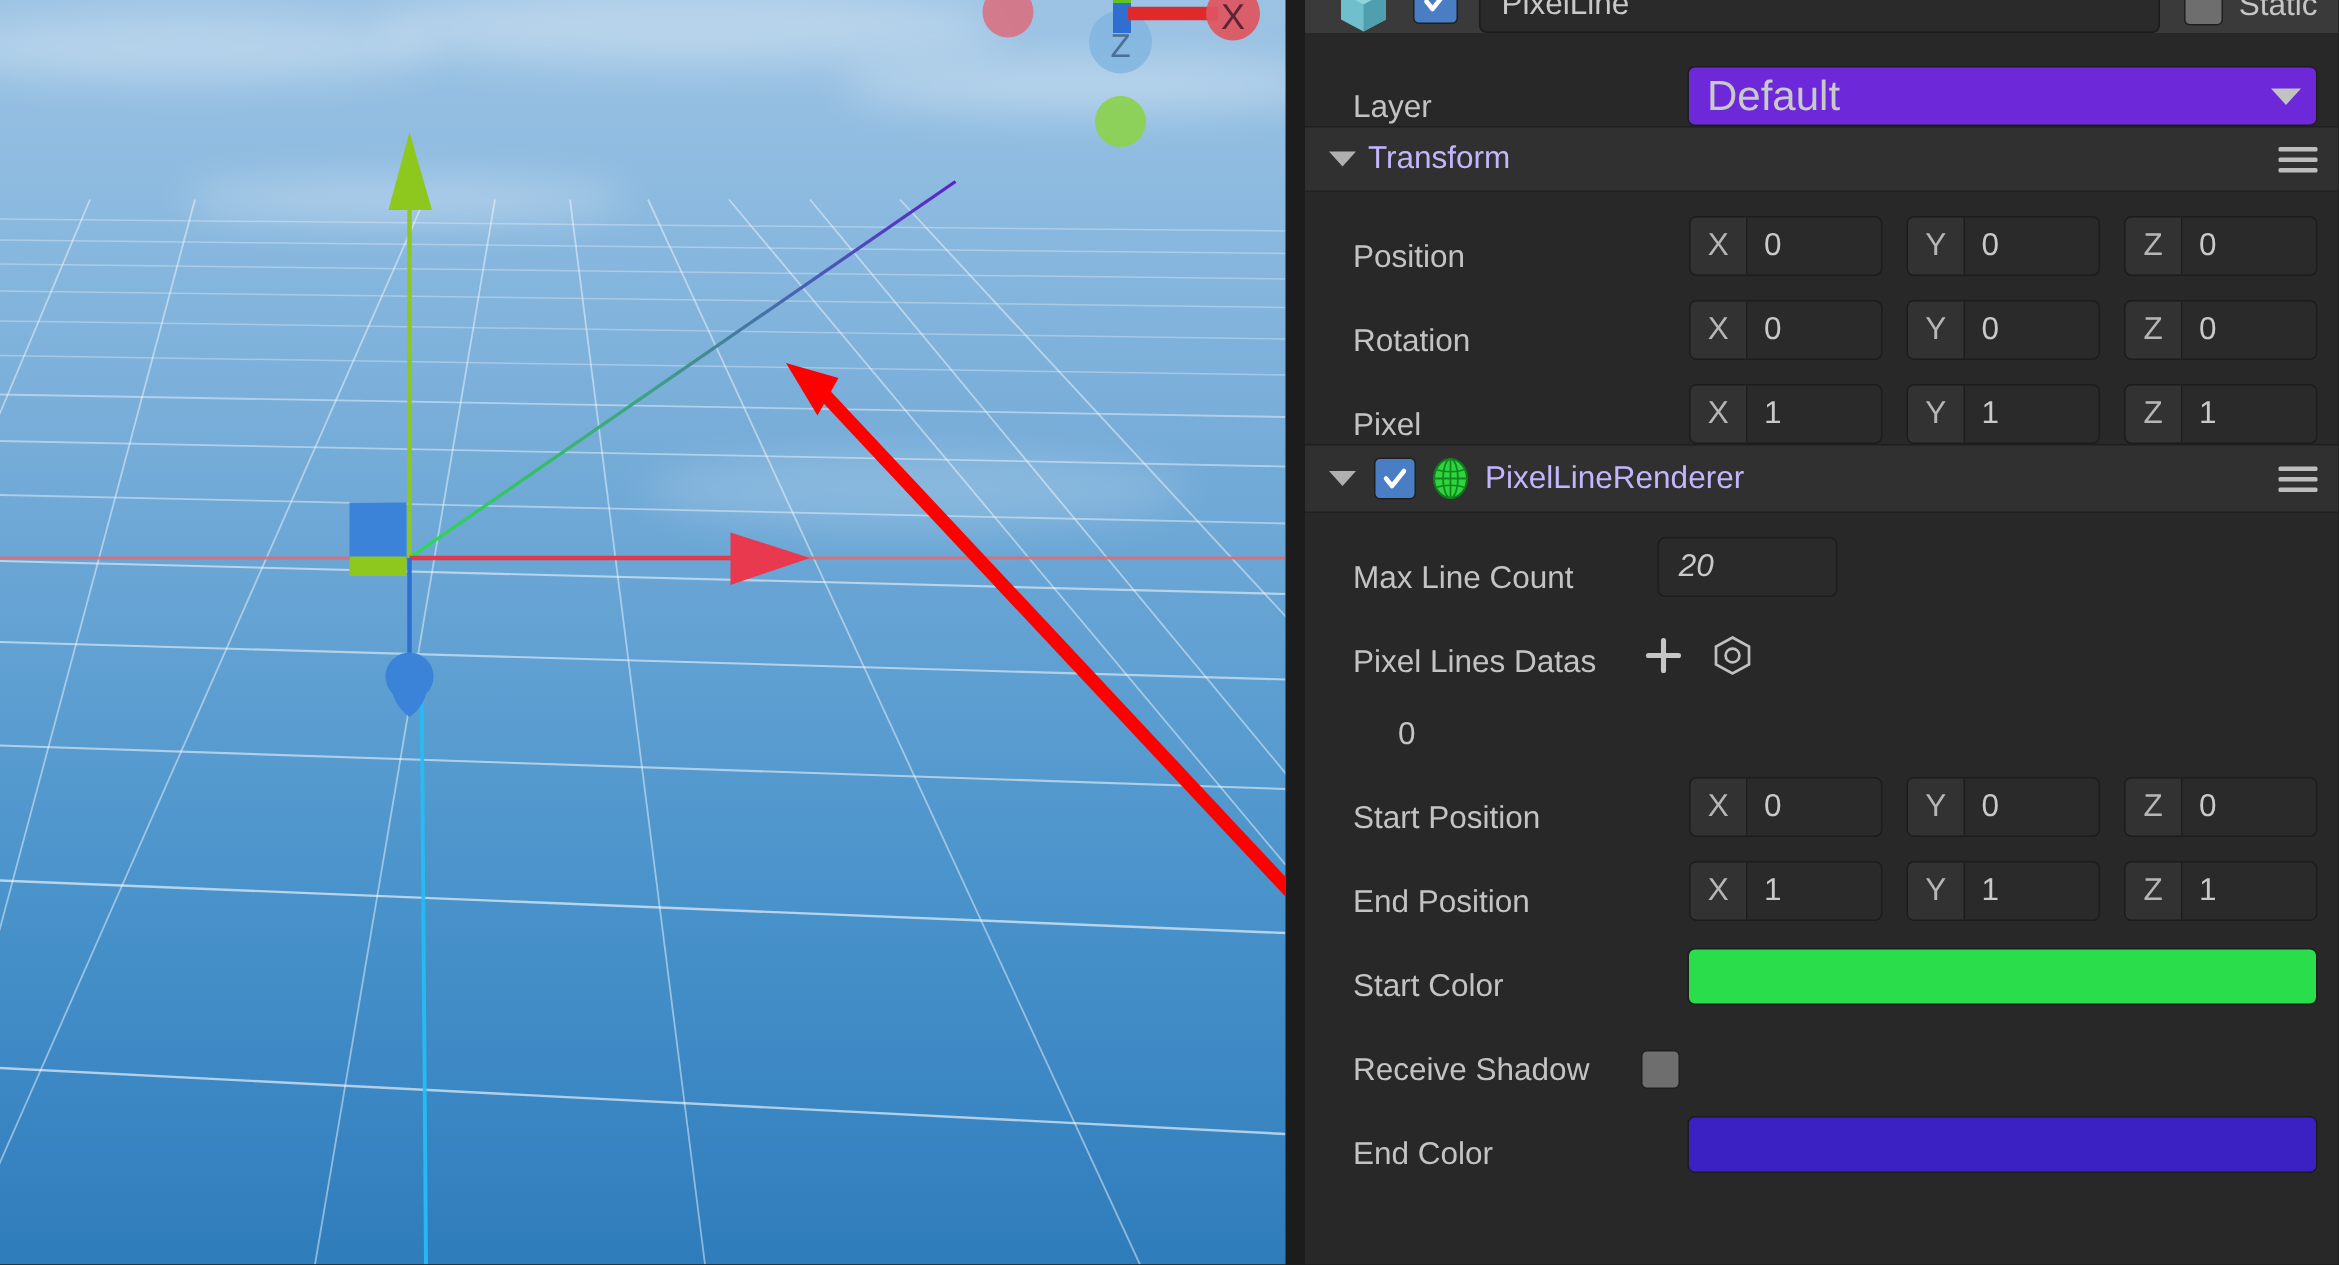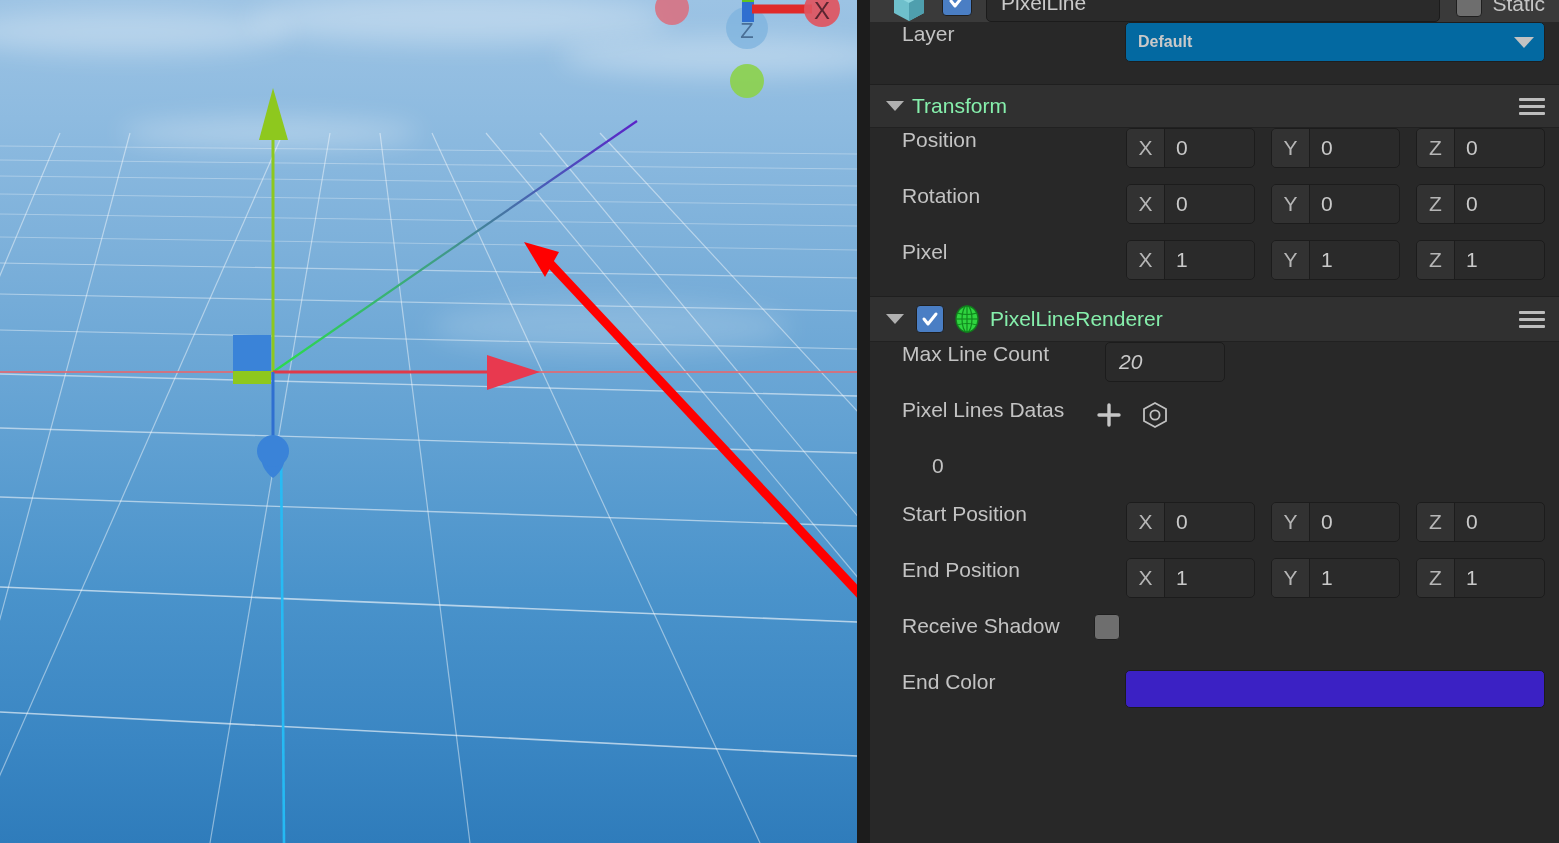--- a/index.html
+++ b/index.html
@@ -41,33 +41,33 @@
     position: relative;
   }
   .sect-header {
     background: #303030;
     height: 44px;
     display: flex; align-items: center;
     padding: 0 14px 0 16px;
     border-top: 1px solid #1f1f1f;
     border-bottom: 1px solid #212121;
   }
-  .sect-header .title { font-size: 21px; color: #86efac; margin-left: 8px; }
+  .sect-header .title { font-size: 21px; color: #c4b5fd; margin-left: 8px; }
   .tri {
     width: 0; height: 0;
     border-left: 9px solid transparent;
     border-right: 9px solid transparent;
     border-top: 10px solid #b0b0b0;
     flex: 0 0 auto;
   }
   .hamburger { margin-left: auto; display: flex; flex-direction: column; gap: 4px; width: 26px; }
   .hamburger i { display: block; height: 3px; background: #bdbdbd; border-radius: 1px; }
 
   .row {
-    display: flex; align-items: flex-start;
+    display: flex; align-items: flex-end;
     height: 56px;
     padding: 0 14px 0 32px;
   }
   .row .label { font-size: 21px; color: #c3c3c3; white-space: nowrap; }
   .row .label.indent { }
 
   .field {
     background: #2a2a2a;
     border: 1px solid #1c1c1c;
     border-radius: 5px;
@@ -86,26 +86,26 @@
     flex: 0 0 auto;
   }
   .field .val { padding-left: 11px; flex: 1; }
 
   .vec3 { display: flex; gap: 16px; margin-left: auto; }
   .vec3 .field { width: 129px; }
 
   .dropdown {
     margin-left: auto;
     width: 420px; height: 40px;
-    background: #0369a1;
+    background: #6d28d9;
     border: 1px solid #1e1e1e;
     border-radius: 5px;
     display: flex; align-items: center;
     padding: 0 10px 0 12px;
-    color: #c9c9c9; font-size: 16px; font-weight: bold;
+    color: #c9c9c9; font-size: 28px;
   }
   .caret {
     margin-left: auto;
     width: 0; height: 0;
     border-left: 10px solid transparent;
     border-right: 10px solid transparent;
     border-top: 11px solid #c2c2c2;
   }
 
   .cbox {
@@ -436,20 +436,24 @@
           <span class="pre">Y</span>
           <span class="val">1</span>
         </div>
         <div class="field">
           <span class="pre">Z</span>
           <span class="val">1</span>
         </div>
       </div>
     </div>
 
+    <div class="row">
+      <span class="label indent">Start Color</span>
+      <div class="color-swatch" style="background: rgb(42, 222, 75);"></div>
+    </div>
 
     <div class="row">
       <span class="label">Receive Shadow</span>
       <div class="cbox" style="margin-left:34px;"></div>
     </div>
 
     <div class="row">
       <span class="label indent">End Color</span>
       <div class="color-swatch" style="background: rgb(59, 33, 196);"></div>
     </div>

